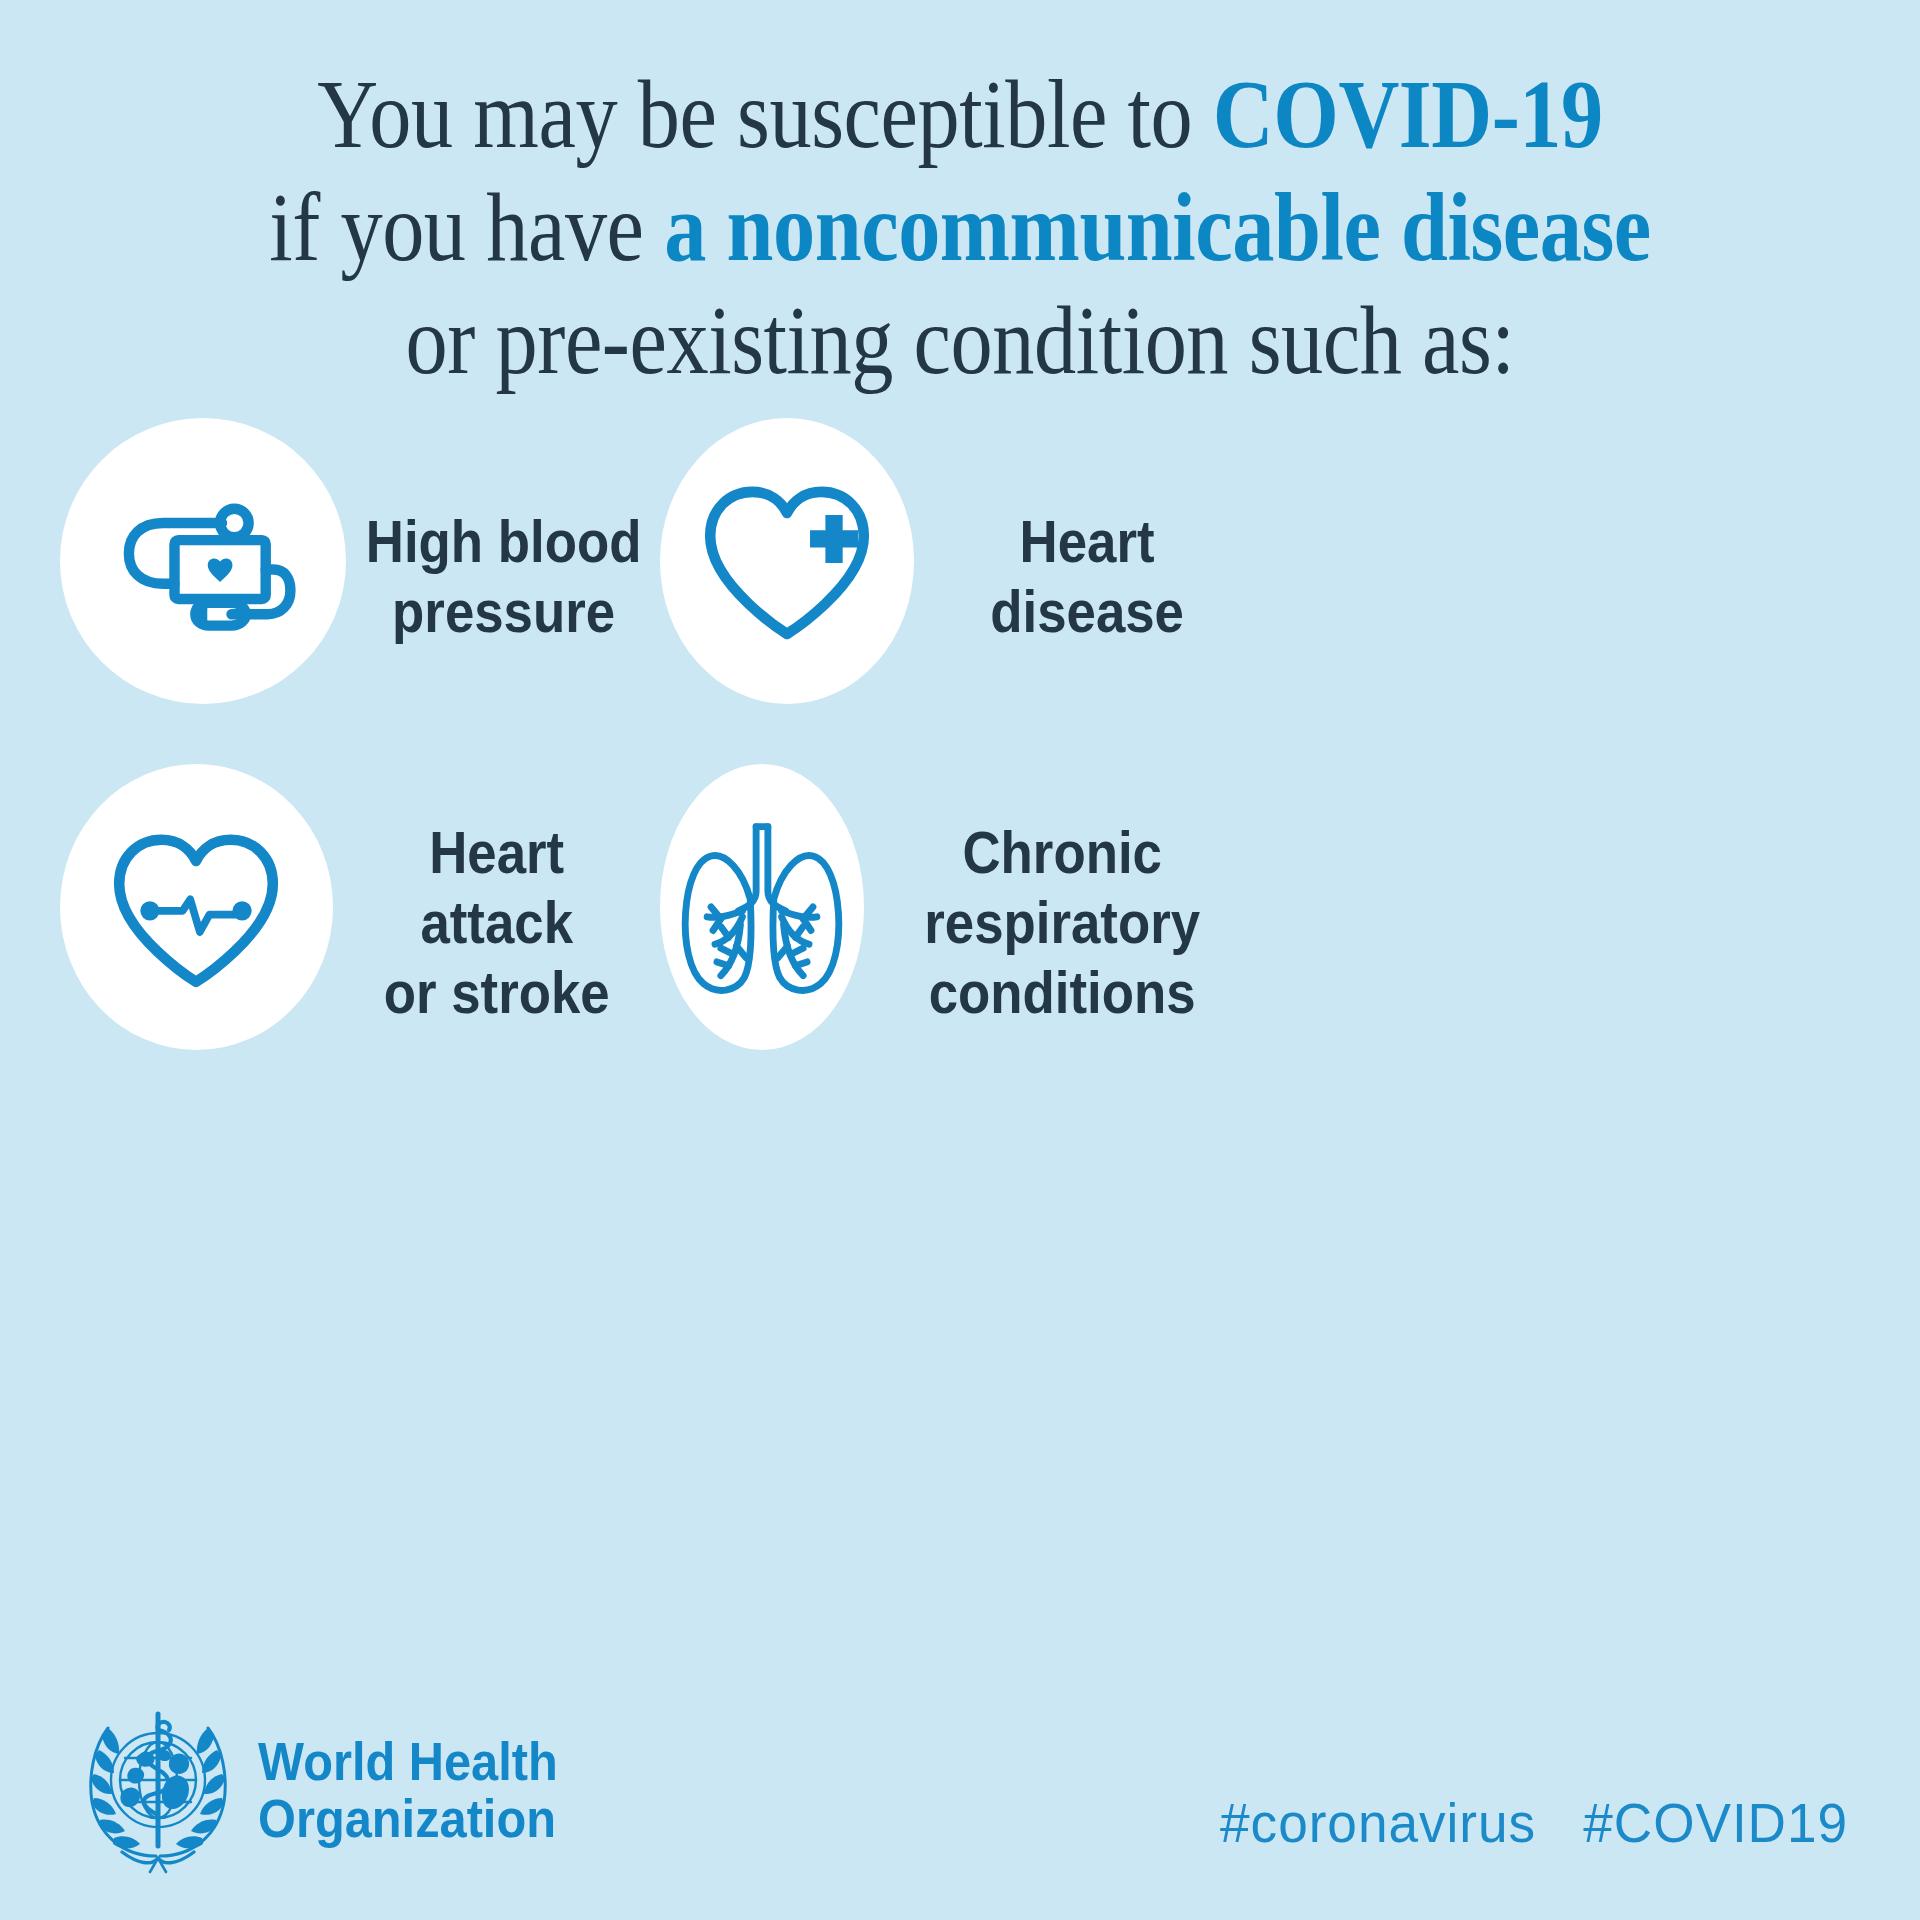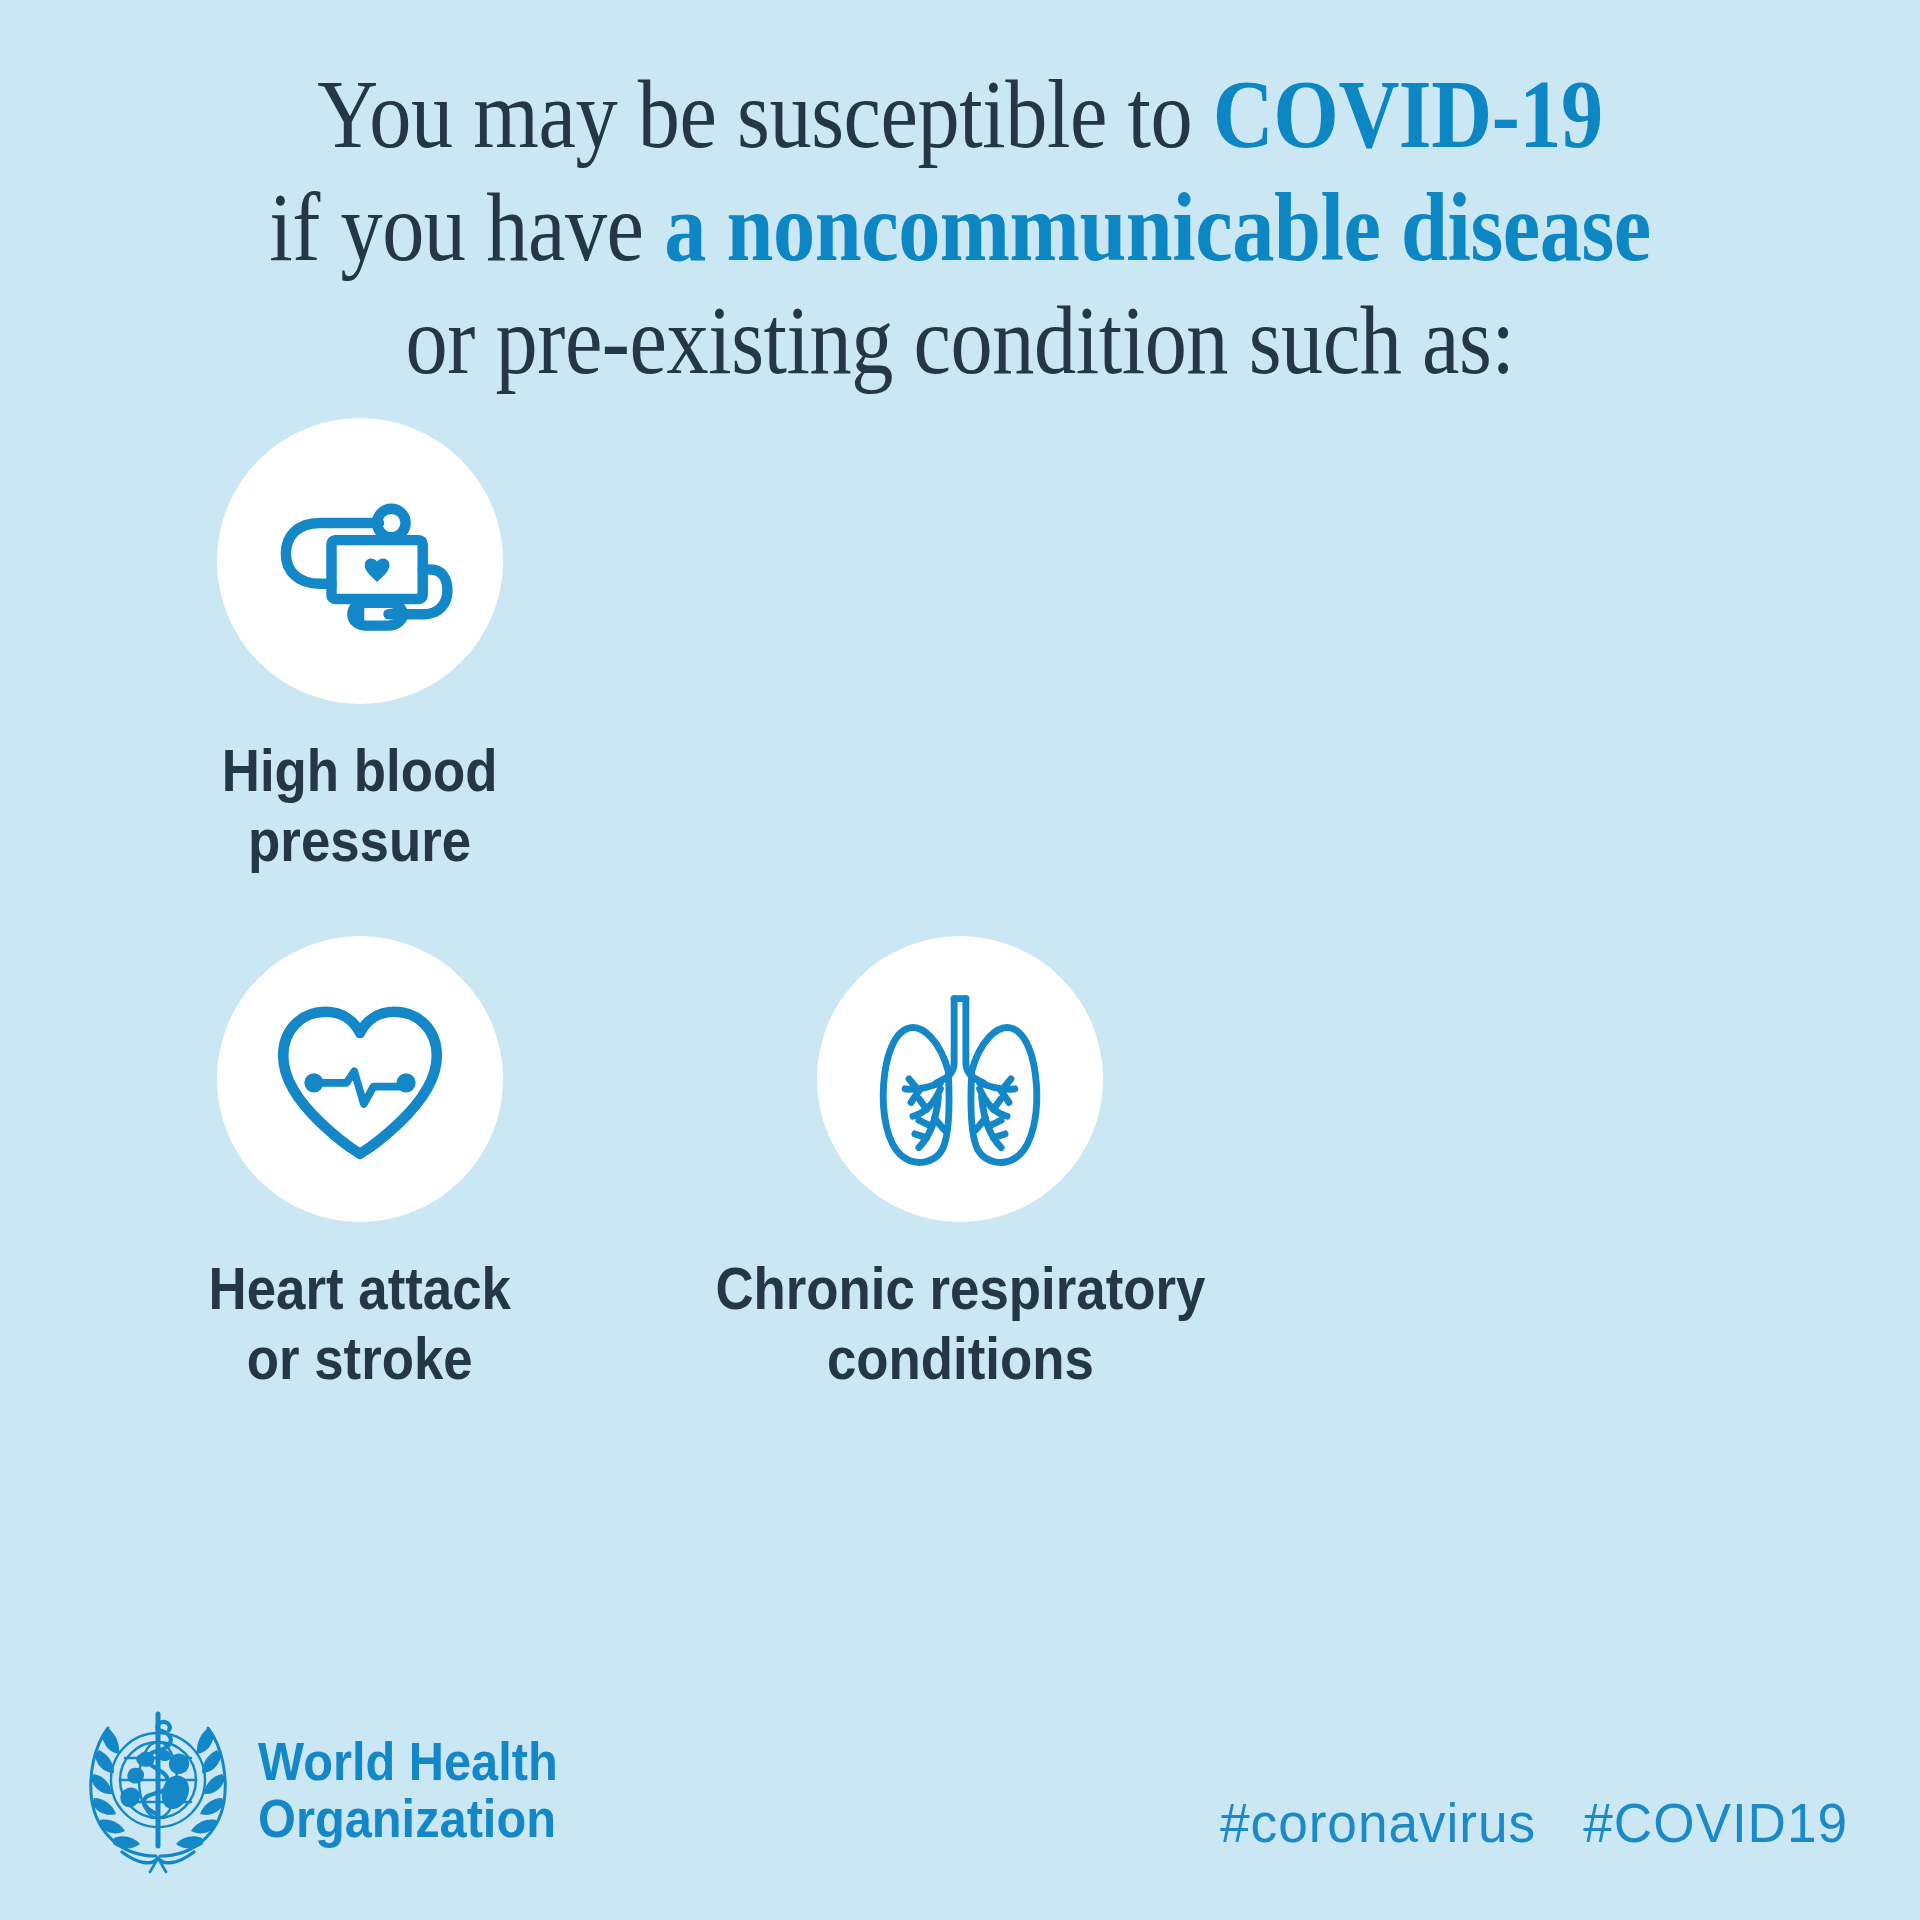--- a/index.html
+++ b/index.html
@@ -36,21 +36,21 @@
   .grid {
     position:absolute;
     top:418px; left:60px;
     width:1800px;
   }
   .row { display:flex; }
   .row.row2 { margin-top:60px; }
   .cell {
     width:600px;
     display:flex;
-    flex-direction:column;
+    flex-direction:row;
     align-items:center;
     justify-content:space-between;
   }
   .circle {
     width:286px; height:286px;
     border-radius:50%;
     background:#ffffff;
     display:flex;
     align-items:center;
     justify-content:center;
@@ -133,20 +133,31 @@
               <path d="M130 144 H106 C98 144 92 149 92 156 C92 163 98 168 106 168 H130 C139 168 145 162 145 156 C145 150 139 144 130 144z" fill="none"></path>
               <path d="M100 150 v12" stroke-width="9"></path>
             </svg>
           </span>
         </div>
         <div class="cell-label">High blood
 pressure</div>
       </div>
 
 
+      <div class="cell">
+        <div class="circle">
+          <span>
+            <svg width="192" height="192" viewBox="0 0 200 200" fill="none" stroke="#1387c8" stroke-width="11" stroke-linecap="round" stroke-linejoin="round">
+              <path d="M100 176 C100 176 20 126 20 74 C20 46 40 28 64 28 C82 28 94 38 100 50 C106 38 118 28 136 28 C160 28 180 46 180 74 C180 126 100 176 100 176z"></path>
+              <path d="M140 52 h18 v16 h16 v18 h-16 v16 h-18 v-16 h-16 v-18 h16 z" fill="#1387c8" stroke="none"></path>
+            </svg>
+          </span>
+        </div>
+        <div class="cell-label">Heart disease</div>
+      </div>
     </div>
 
     <div class="row row2">
 
       <div class="cell">
         <div class="circle">
           <span>
             <svg width="192" height="192" viewBox="0 0 200 200" fill="none" stroke="#1387c8" stroke-width="11" stroke-linecap="round" stroke-linejoin="round">
               <path d="M100 178 C100 178 20 128 20 76 C20 48 40 30 64 30 C82 30 94 40 100 52 C106 40 118 30 136 30 C160 30 180 48 180 76 C180 128 100 178 100 178z"></path>
               <path d="M54 104 H86 L94 92 L104 126 L114 108 L122 108 H146" stroke-width="8"></path>

